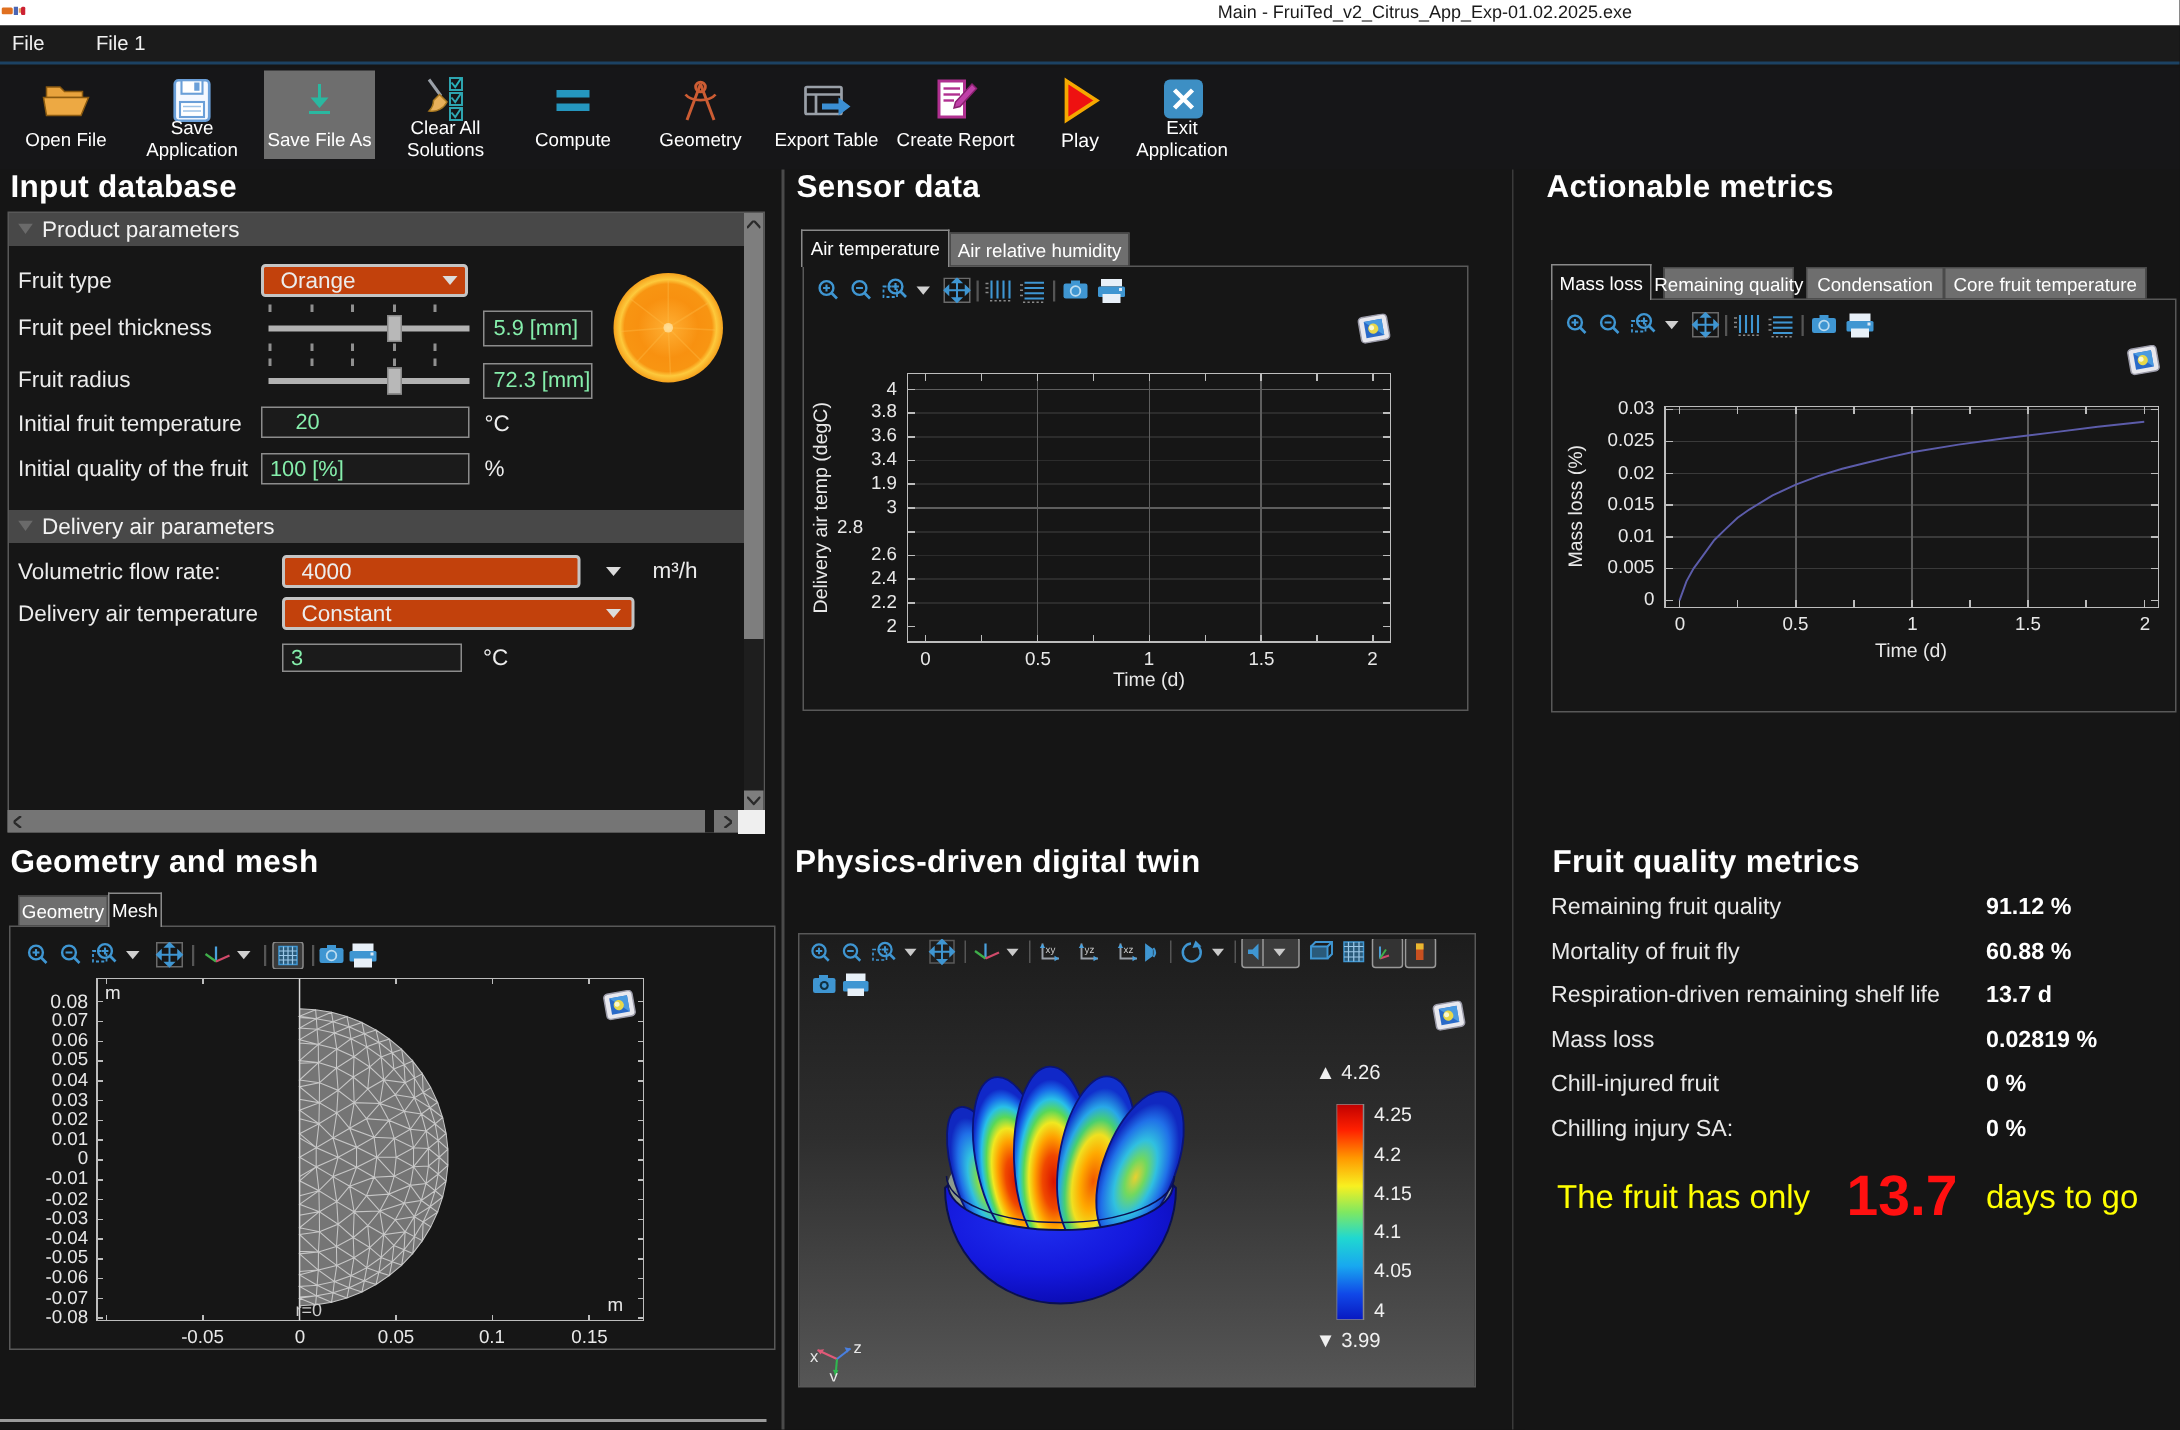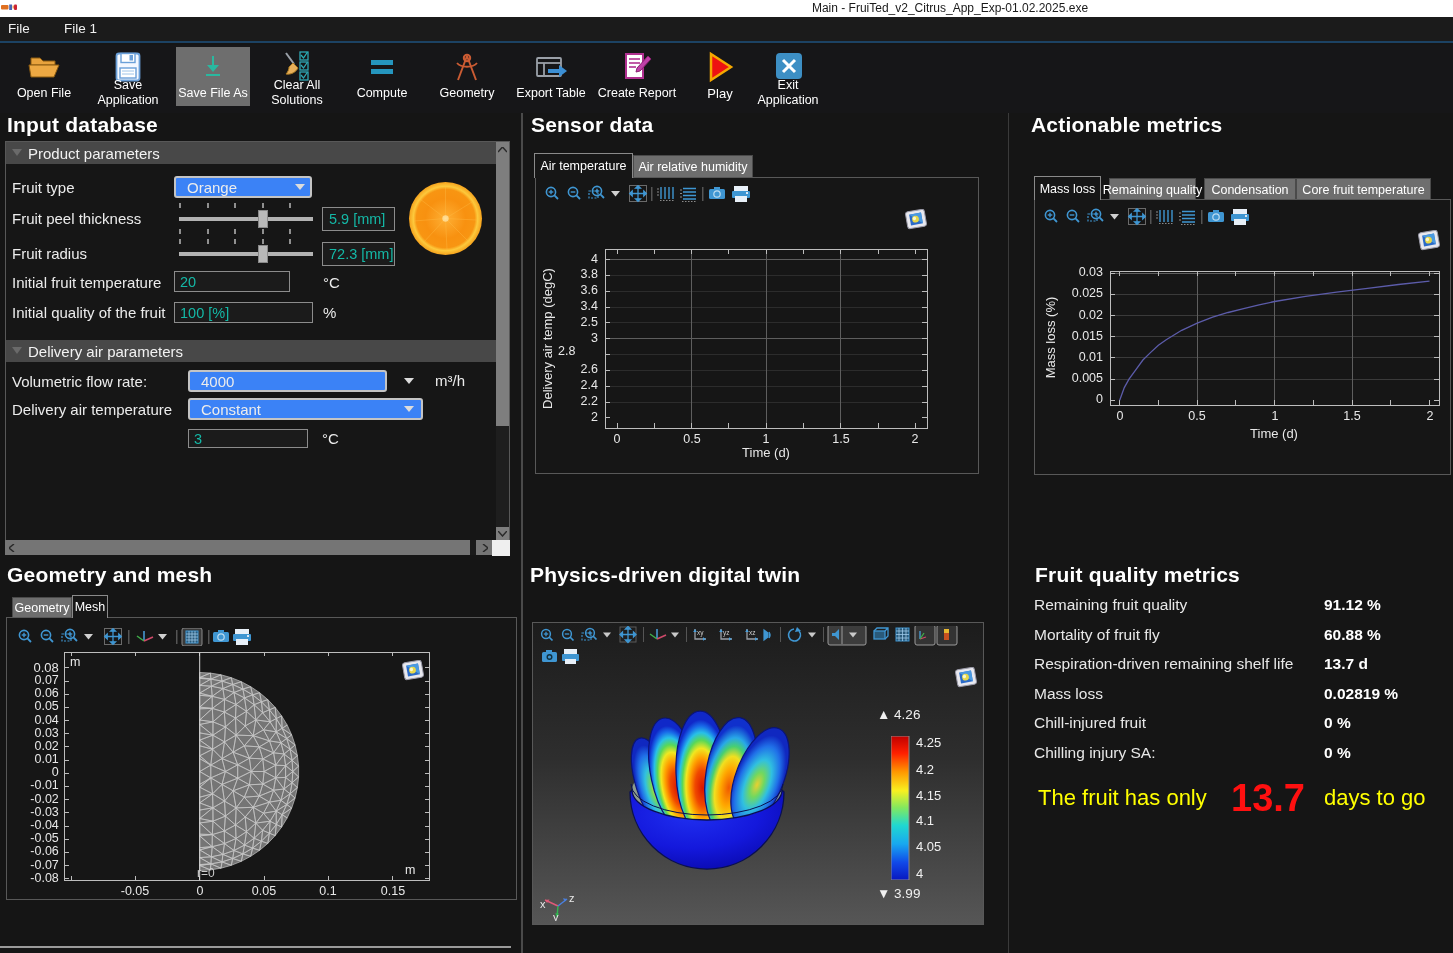--- a/index.html
+++ b/index.html
@@ -4,23 +4,23 @@
 *{margin:0;padding:0;box-sizing:border-box}
 html,body{width:1453px;height:953px;overflow:hidden;background:#151515;
 font-family:"Liberation Sans",sans-serif;-webkit-font-smoothing:antialiased}
 .abs{position:absolute}
 .ttl{font-weight:bold;font-size:21px;color:#fff;letter-spacing:.2px}
 .lbl{font-size:15px;color:#ececec}
 .panel{position:absolute;border:1px solid #585858}
 .tab{position:absolute;font-size:12.5px;color:#fff;display:flex;align-items:center;justify-content:center;white-space:nowrap}
 .tab.on{background:#161616;border:1px solid #8a8a8a;border-bottom:none;z-index:2}
 .tab.off{background:#6e6e6e;border:1px solid #4a4a4a;border-bottom:none}
-.ibox{position:absolute;border:1px solid #8c8c8c;background:#1b1b1b;color:#14b8a6;
+.ibox{position:absolute;border:1px solid #8c8c8c;background:#1b1b1b;color:#86efac;
 font-size:14.5px;display:flex;align-items:center;white-space:nowrap;overflow:hidden}
-.combo{position:absolute;border:2px solid #c4c4c4;border-radius:3px;background:#3b82f6;
+.combo{position:absolute;border:2px solid #c4c4c4;border-radius:3px;background:#c2410c;
 color:#ececec;font-size:15px;display:flex;align-items:center}
 .caret{position:absolute;width:0;height:0;border-left:5px solid transparent;
 border-right:5px solid transparent;border-top:6px solid #dcdcdc}
 .tick{position:absolute;width:2px;height:5px;background:#909090}
 .tlabel{position:absolute;font-size:12px;color:#e8e8e8;text-align:center}
 </style></head>
 <body>
 
 <div class="abs" style="left:0;top:0;width:1453px;height:17px;background:#ffffff"></div>
 <svg class="abs" style="left:1px;top:4px" width="16" height="7">
@@ -165,21 +165,21 @@
       <path d="M37.5 37.5 L69 39"></path>
 <path d="M37.5 37.5 L61 61"></path>
       <path d="M37.5 37.5 L39 69"></path>
       <path d="M37.5 37.5 L15 62"></path>
 <path d="M37.5 37.5 L6 40"></path>
       <path d="M37.5 37.5 L12 18"></path>
     </g>
 <circle cx="37.5" cy="37.5" r="3.2" fill="#ffe9b0" opacity="0.65"></circle>
 </svg>
 <div class="abs lbl" style="left:12px;top:274px">Initial fruit temperature</div>
-<div class="ibox" style="left:174px;top:271px;width:116px;height:21px;padding-left:5px">20</div>
+<div class="ibox" style="left:174px;top:271px;width:139px;height:21px;padding-left:22px">20</div>
 <div class="abs lbl" style="left:323px;top:274px">°C</div>
 <div class="abs lbl" style="left:12px;top:304px">Initial quality of the fruit</div>
 <div class="ibox" style="left:174px;top:302px;width:139px;height:21px;padding-left:5px">100 [%]</div>
 <div class="abs lbl" style="left:323px;top:304px">%</div>
 <div class="abs" style="left:6px;top:340px;width:490px;height:22px;background:#484848"></div>
 <svg class="abs" style="left:12px;top:347px" width="10" height="7">
     <path d="M0 0 h10 l-5 7 Z" fill="#6a6a6a"></path>
   </svg>
 <div class="abs" style="left:28px;top:343px;font-size:15px;color:#f2f2f2">Delivery air parameters</div>
 <div class="abs lbl" style="left:12px;top:373px">Volumetric flow rate:</div>
@@ -313,21 +313,21 @@
       <path d="M380.4 251 v-5 M380.4 72 v5"></path>
       <rect x="70" y="72" width="322" height="179" fill="none"></rect>
     </g>
   </svg>
 <div class="tlabel" style="left:558px;top:410px;width:40px;text-align:right;font-size:12.5px">2</div>
 <div class="tlabel" style="left:558px;top:394px;width:40px;text-align:right;font-size:12.5px">2.2</div>
 <div class="tlabel" style="left:558px;top:378px;width:40px;text-align:right;font-size:12.5px">2.4</div>
 <div class="tlabel" style="left:558px;top:362px;width:40px;text-align:right;font-size:12.5px">2.6</div>
 <div class="tlabel" style="left:558px;top:344px;width:40px;text-align:left;font-size:12.5px">2.8</div>
 <div class="tlabel" style="left:558px;top:331px;width:40px;text-align:right;font-size:12.5px">3</div>
-<div class="tlabel" style="left:558px;top:315px;width:40px;text-align:right;font-size:12.5px">2.5</div>
+<div class="tlabel" style="left:558px;top:315px;width:40px;text-align:right;font-size:12.5px">1.9</div>
 <div class="tlabel" style="left:558px;top:299px;width:40px;text-align:right;font-size:12.5px">3.4</div>
 <div class="tlabel" style="left:558px;top:283px;width:40px;text-align:right;font-size:12.5px">3.6</div>
 <div class="tlabel" style="left:558px;top:267px;width:40px;text-align:right;font-size:12.5px">3.8</div>
 <div class="tlabel" style="left:558px;top:252px;width:40px;text-align:right;font-size:12.5px">4</div>
 <div class="tlabel" style="left:597px;top:432px;width:40px;font-size:12.5px">0</div>
 <div class="tlabel" style="left:672px;top:432px;width:40px;font-size:12.5px">0.5</div>
 <div class="tlabel" style="left:746px;top:432px;width:40px;font-size:12.5px">1</div>
 <div class="tlabel" style="left:821px;top:432px;width:40px;font-size:12.5px">1.5</div>
 <div class="tlabel" style="left:895px;top:432px;width:40px;font-size:12.5px">2</div>
 <div class="tlabel" style="left:716px;top:445px;width:100px;font-size:13px">Time (d)</div>

